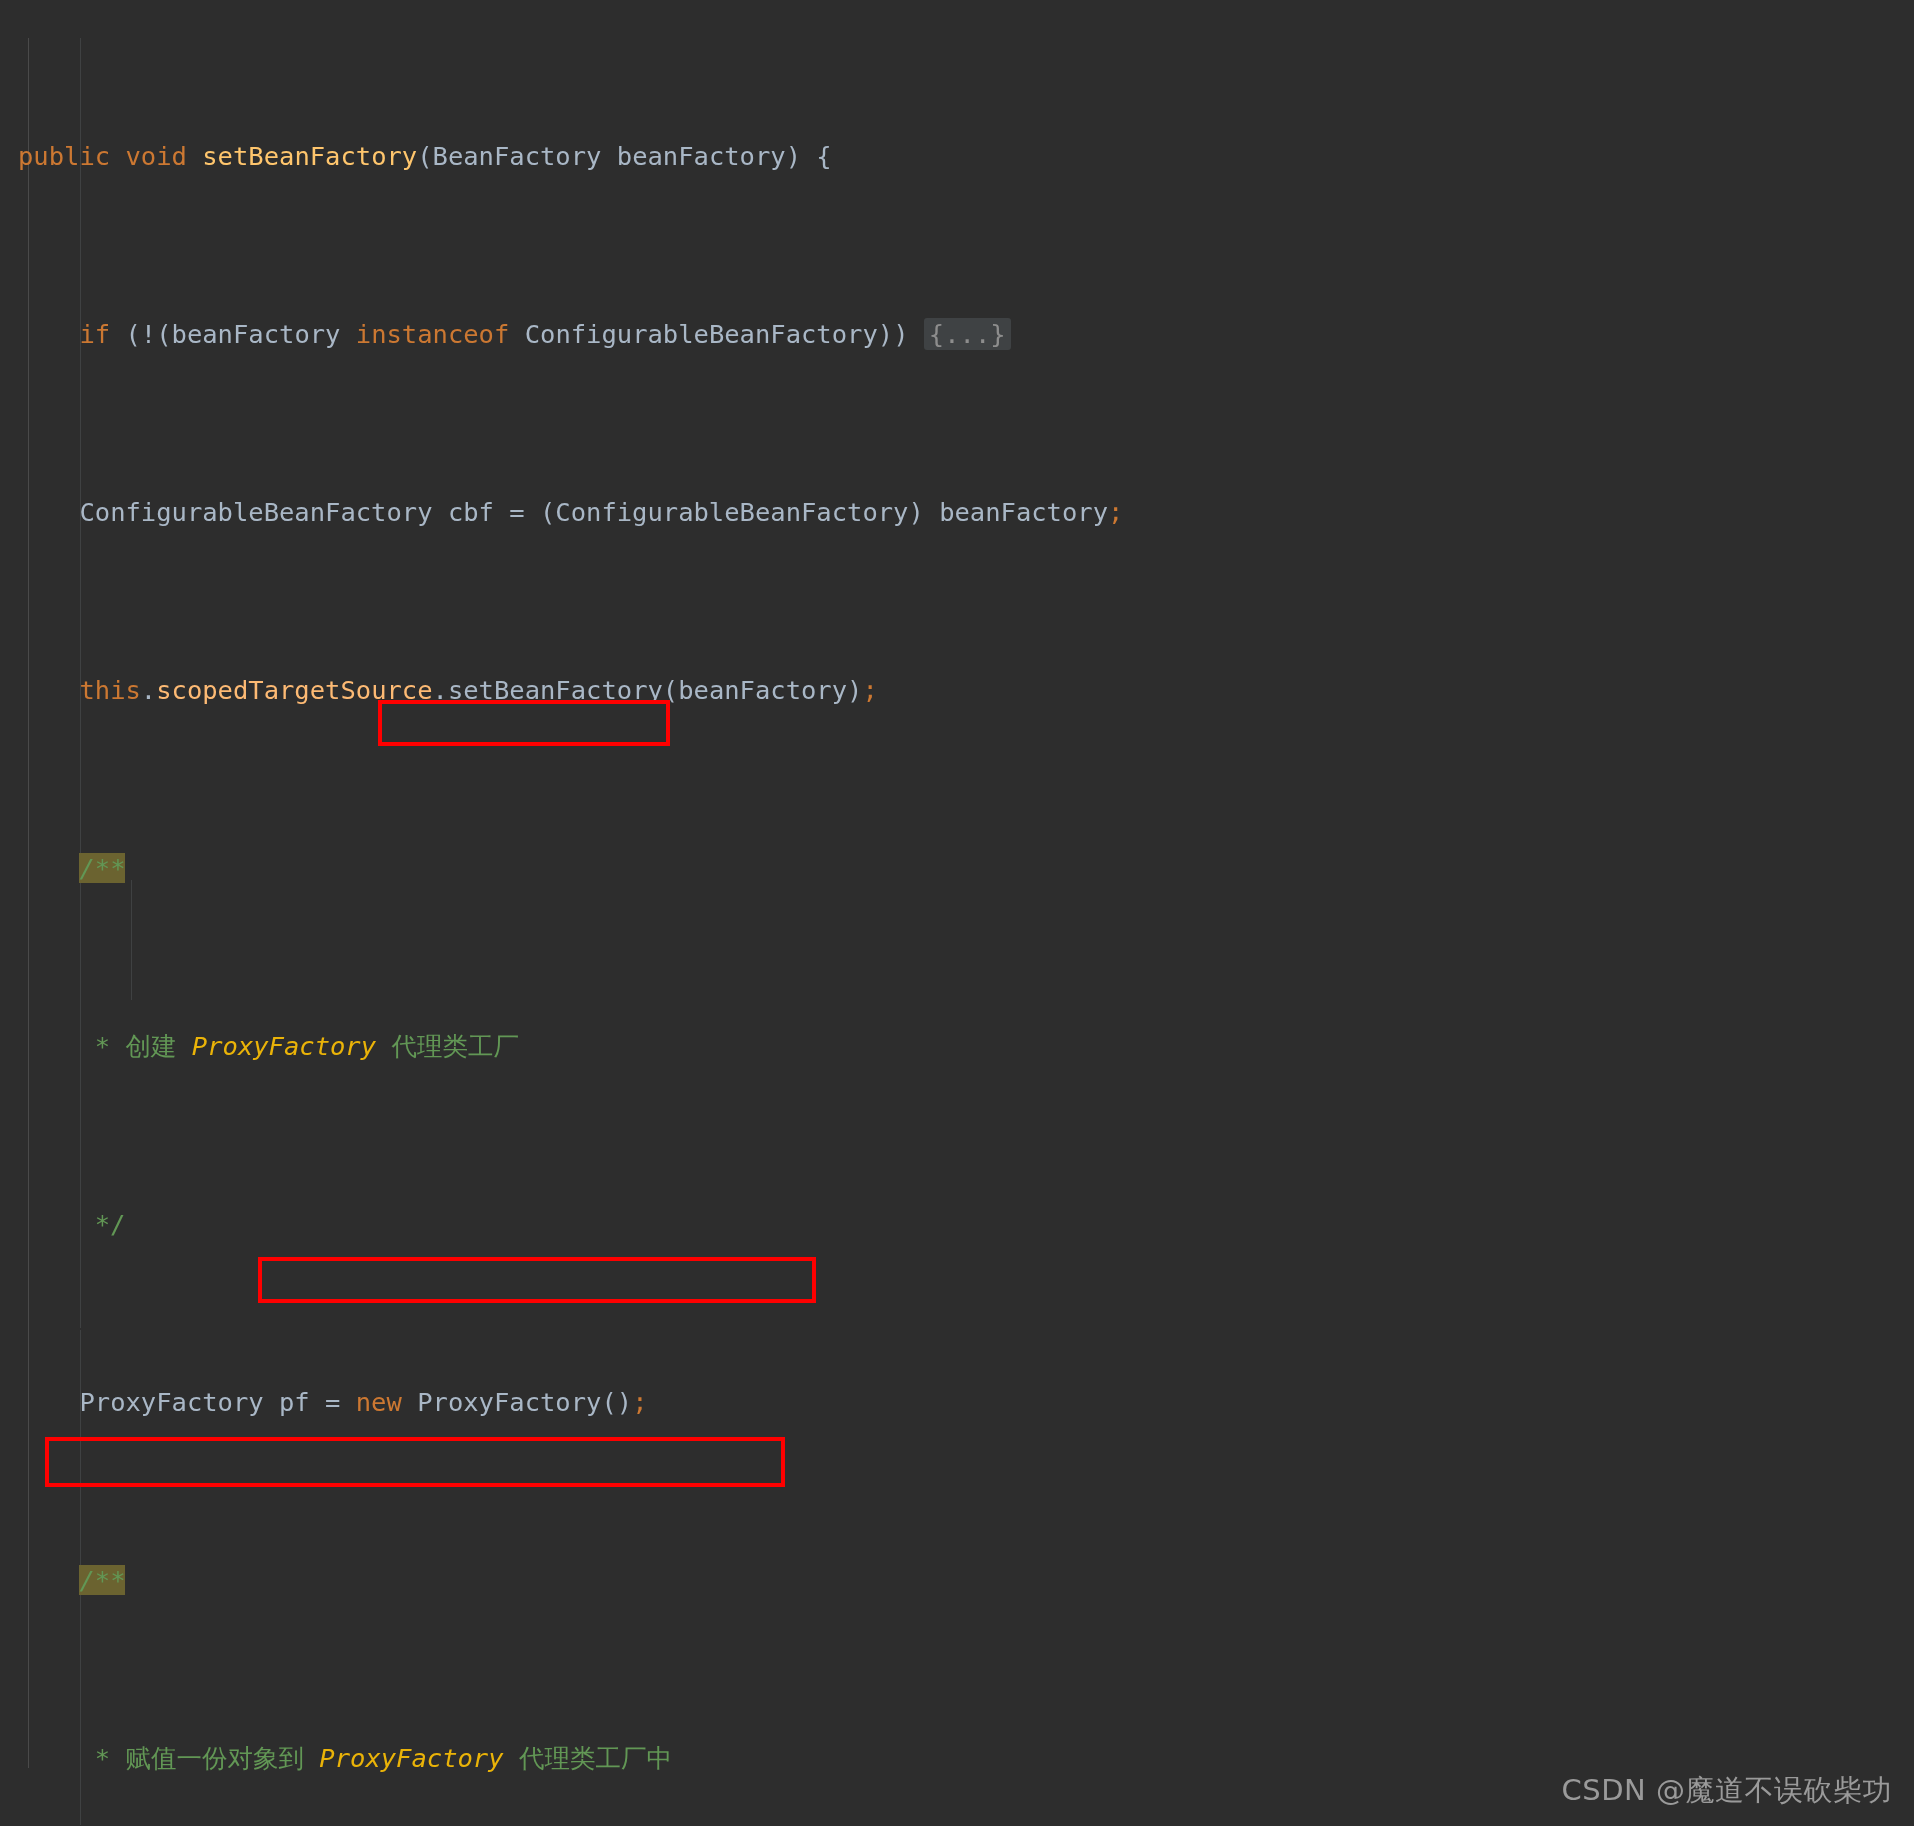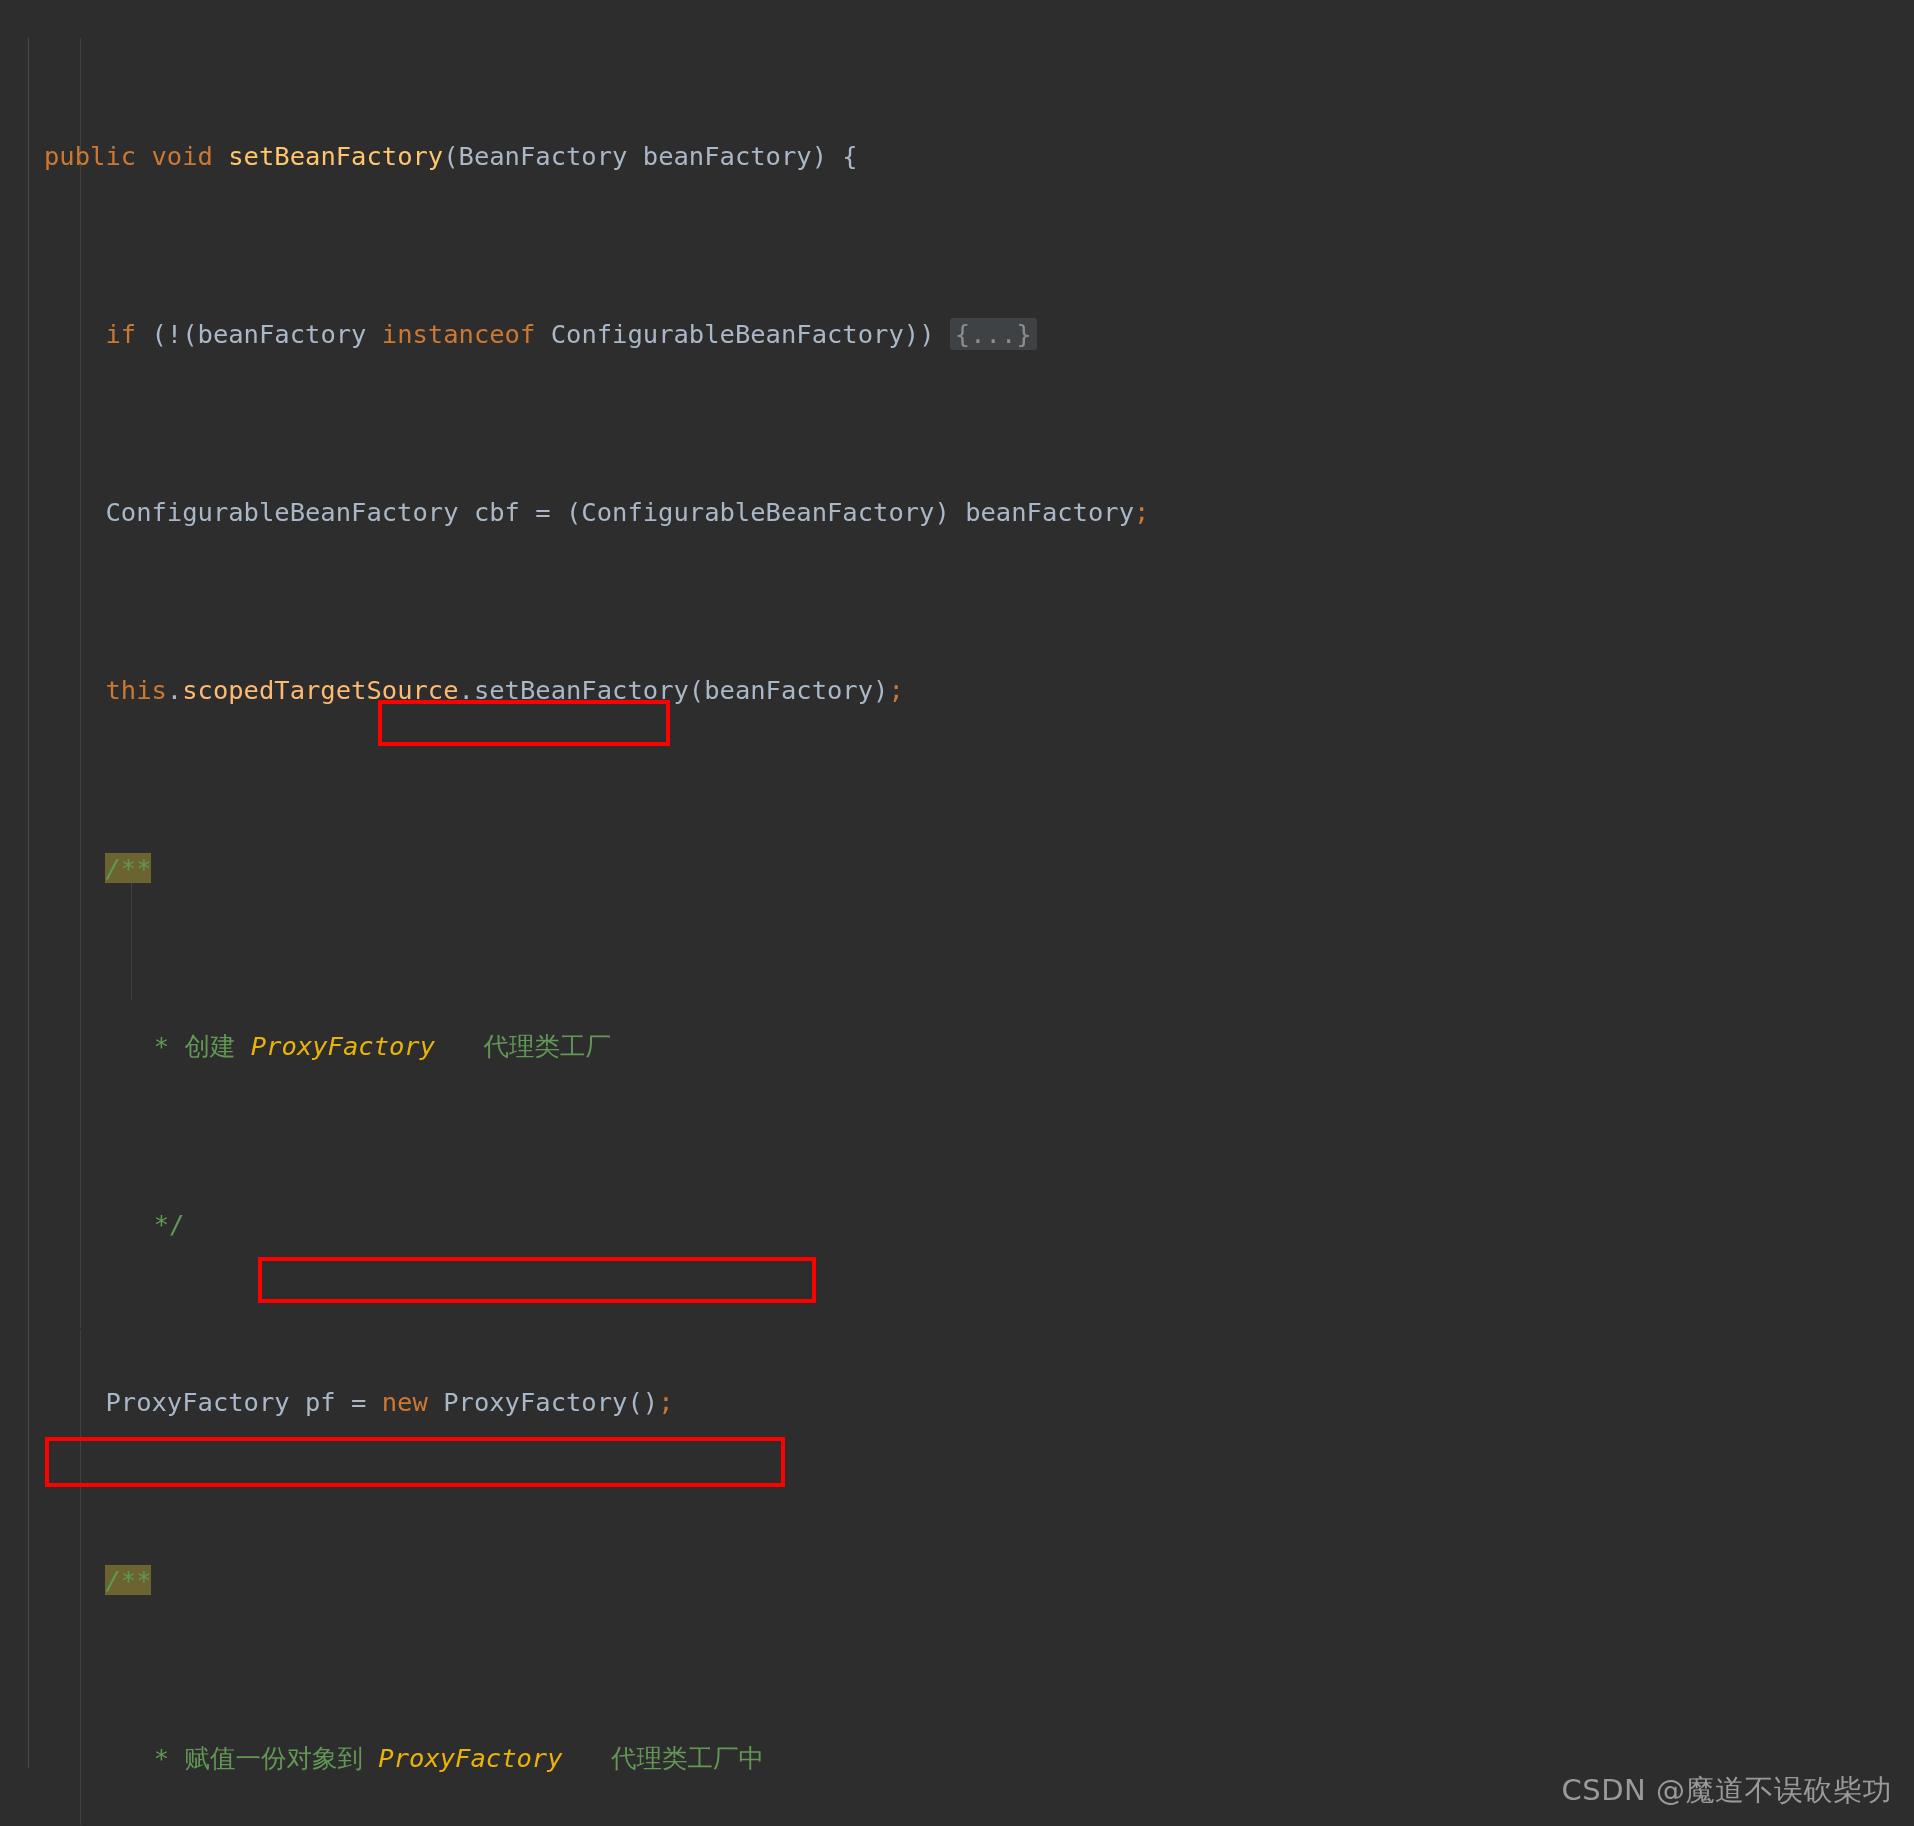--- a/index.html
+++ b/index.html
@@ -14,21 +14,21 @@
     width:1914px;height:1826px;
     background:#2d2d2d;
     font-size:25.5px;
     line-height:44.5px;
     letter-spacing:0px;
     white-space:pre;
   }
   .line{
     position:relative;
     height:44.5px;
-    padding-left:44px;
+    padding-left:18px;
     box-sizing:border-box;
     white-space:pre;
     color:#a9b7c6;
   }
   
   #guide1{
     position:absolute;left:28px;top:38px;width:1px;height:1730px;
     background:#4a4a4a;
   }
   #guide2{
@@ -44,21 +44,21 @@
     background:#3f4142;
   }
 
   
   .kw{color:#cc7832;}
   .plain{color:#a9b7c6;}
   .meth{color:#ffc66d;}
   .field{color:#fdba74;}
   .cmt{color:#eab308;font-style:italic;}
   .cmtb{color:#629755;font-style:italic;background:#6b6330;}
-  .cmtbold{color:#629755;font-style:normal;margin-left:33px;}
+  .cmtbold{color:#629755;font-style:normal;}
   .fold{background:#3f4244;color:#8d8d8d;border-radius:3px;padding:1px 5px;}
 
   
   .redbox{
     position:absolute;
     border:4px solid #ff0000;
     pointer-events:none;
     box-sizing:border-box;
   }
   #box-scoped{left:378px;top:700px;width:292px;height:46px;}

